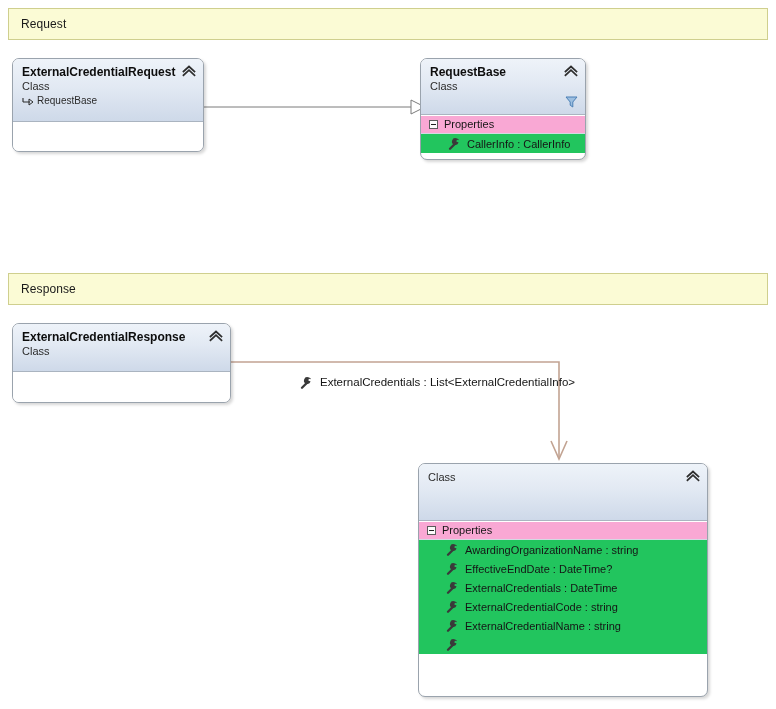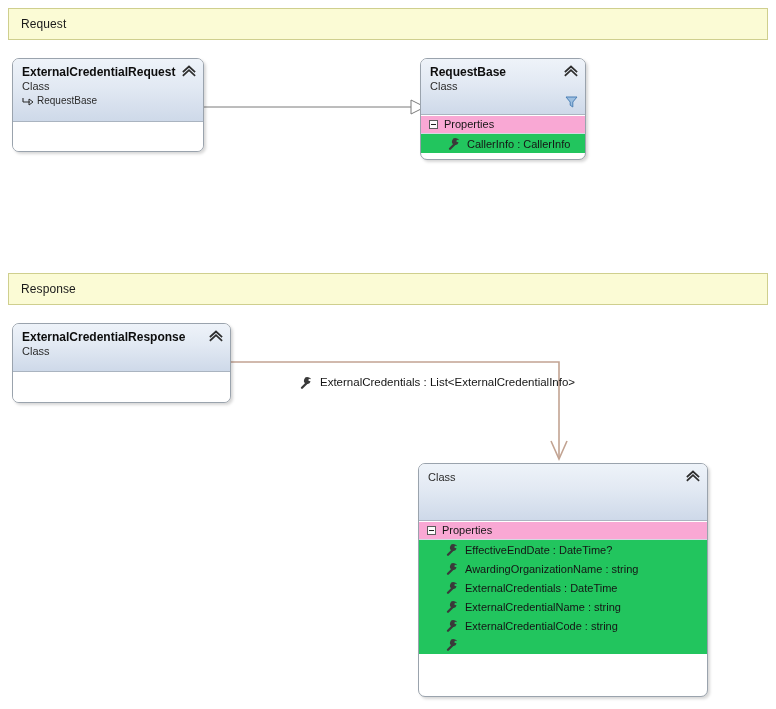--- a/index.html
+++ b/index.html
@@ -299,61 +299,61 @@
       <span class="comp-title">Properties</span>
     </div>
 
     <div class="member">
       <span class="wrench">
         <svg width="13" height="13" viewBox="0 0 13 13">
             <path d="M9.4 1.2 a3.4 3.4 0 1 0 2.2 4.3 l-2.3 -1.0 0.6 -1.8 2.3 0.6 A3.4 3.4 0 0 0 9.4 1.2 Z" fill="#3a3a3a"></path>
             <path d="M7.6 5.6 L2.2 11.0 a1.1 1.1 0 0 0 1.6 1.6 L9.2 7.2 Z" fill="#3a3a3a"></path>
           </svg>
       </span>
+      <span class="member-text">AwardingOrganizationName : string</span>
+    </div>
+    <div class="member">
+      <span class="wrench">
+        <svg width="13" height="13" viewBox="0 0 13 13">
+            <path d="M9.4 1.2 a3.4 3.4 0 1 0 2.2 4.3 l-2.3 -1.0 0.6 -1.8 2.3 0.6 A3.4 3.4 0 0 0 9.4 1.2 Z" fill="#3a3a3a"></path>
+            <path d="M7.6 5.6 L2.2 11.0 a1.1 1.1 0 0 0 1.6 1.6 L9.2 7.2 Z" fill="#3a3a3a"></path>
+          </svg>
+      </span>
       <span class="member-text">EffectiveEndDate : DateTime?</span>
     </div>
     <div class="member">
       <span class="wrench">
         <svg width="13" height="13" viewBox="0 0 13 13">
             <path d="M9.4 1.2 a3.4 3.4 0 1 0 2.2 4.3 l-2.3 -1.0 0.6 -1.8 2.3 0.6 A3.4 3.4 0 0 0 9.4 1.2 Z" fill="#3a3a3a"></path>
             <path d="M7.6 5.6 L2.2 11.0 a1.1 1.1 0 0 0 1.6 1.6 L9.2 7.2 Z" fill="#3a3a3a"></path>
           </svg>
       </span>
-      <span class="member-text">AwardingOrganizationName : string</span>
-    </div>
-    <div class="member">
-      <span class="wrench">
-        <svg width="13" height="13" viewBox="0 0 13 13">
-            <path d="M9.4 1.2 a3.4 3.4 0 1 0 2.2 4.3 l-2.3 -1.0 0.6 -1.8 2.3 0.6 A3.4 3.4 0 0 0 9.4 1.2 Z" fill="#3a3a3a"></path>
-            <path d="M7.6 5.6 L2.2 11.0 a1.1 1.1 0 0 0 1.6 1.6 L9.2 7.2 Z" fill="#3a3a3a"></path>
-          </svg>
-      </span>
       <span class="member-text">ExternalCredentials : DateTime</span>
     </div>
     <div class="member">
       <span class="wrench">
         <svg width="13" height="13" viewBox="0 0 13 13">
             <path d="M9.4 1.2 a3.4 3.4 0 1 0 2.2 4.3 l-2.3 -1.0 0.6 -1.8 2.3 0.6 A3.4 3.4 0 0 0 9.4 1.2 Z" fill="#3a3a3a"></path>
             <path d="M7.6 5.6 L2.2 11.0 a1.1 1.1 0 0 0 1.6 1.6 L9.2 7.2 Z" fill="#3a3a3a"></path>
           </svg>
       </span>
+      <span class="member-text">ExternalCredentialCode : string</span>
+    </div>
+    <div class="member">
+      <span class="wrench">
+        <svg width="13" height="13" viewBox="0 0 13 13">
+            <path d="M9.4 1.2 a3.4 3.4 0 1 0 2.2 4.3 l-2.3 -1.0 0.6 -1.8 2.3 0.6 A3.4 3.4 0 0 0 9.4 1.2 Z" fill="#3a3a3a"></path>
+            <path d="M7.6 5.6 L2.2 11.0 a1.1 1.1 0 0 0 1.6 1.6 L9.2 7.2 Z" fill="#3a3a3a"></path>
+          </svg>
+      </span>
       <span class="member-text">ExternalCredentialName : string</span>
     </div>
     <div class="member">
       <span class="wrench">
         <svg width="13" height="13" viewBox="0 0 13 13">
             <path d="M9.4 1.2 a3.4 3.4 0 1 0 2.2 4.3 l-2.3 -1.0 0.6 -1.8 2.3 0.6 A3.4 3.4 0 0 0 9.4 1.2 Z" fill="#3a3a3a"></path>
             <path d="M7.6 5.6 L2.2 11.0 a1.1 1.1 0 0 0 1.6 1.6 L9.2 7.2 Z" fill="#3a3a3a"></path>
           </svg>
       </span>
-      <span class="member-text">ExternalCredentialCode : string</span>
-    </div>
-    <div class="member">
-      <span class="wrench">
-        <svg width="13" height="13" viewBox="0 0 13 13">
-            <path d="M9.4 1.2 a3.4 3.4 0 1 0 2.2 4.3 l-2.3 -1.0 0.6 -1.8 2.3 0.6 A3.4 3.4 0 0 0 9.4 1.2 Z" fill="#3a3a3a"></path>
-            <path d="M7.6 5.6 L2.2 11.0 a1.1 1.1 0 0 0 1.6 1.6 L9.2 7.2 Z" fill="#3a3a3a"></path>
-          </svg>
-      </span>
     </div>
   </div>
 
 </div>
 
 </body></html>

